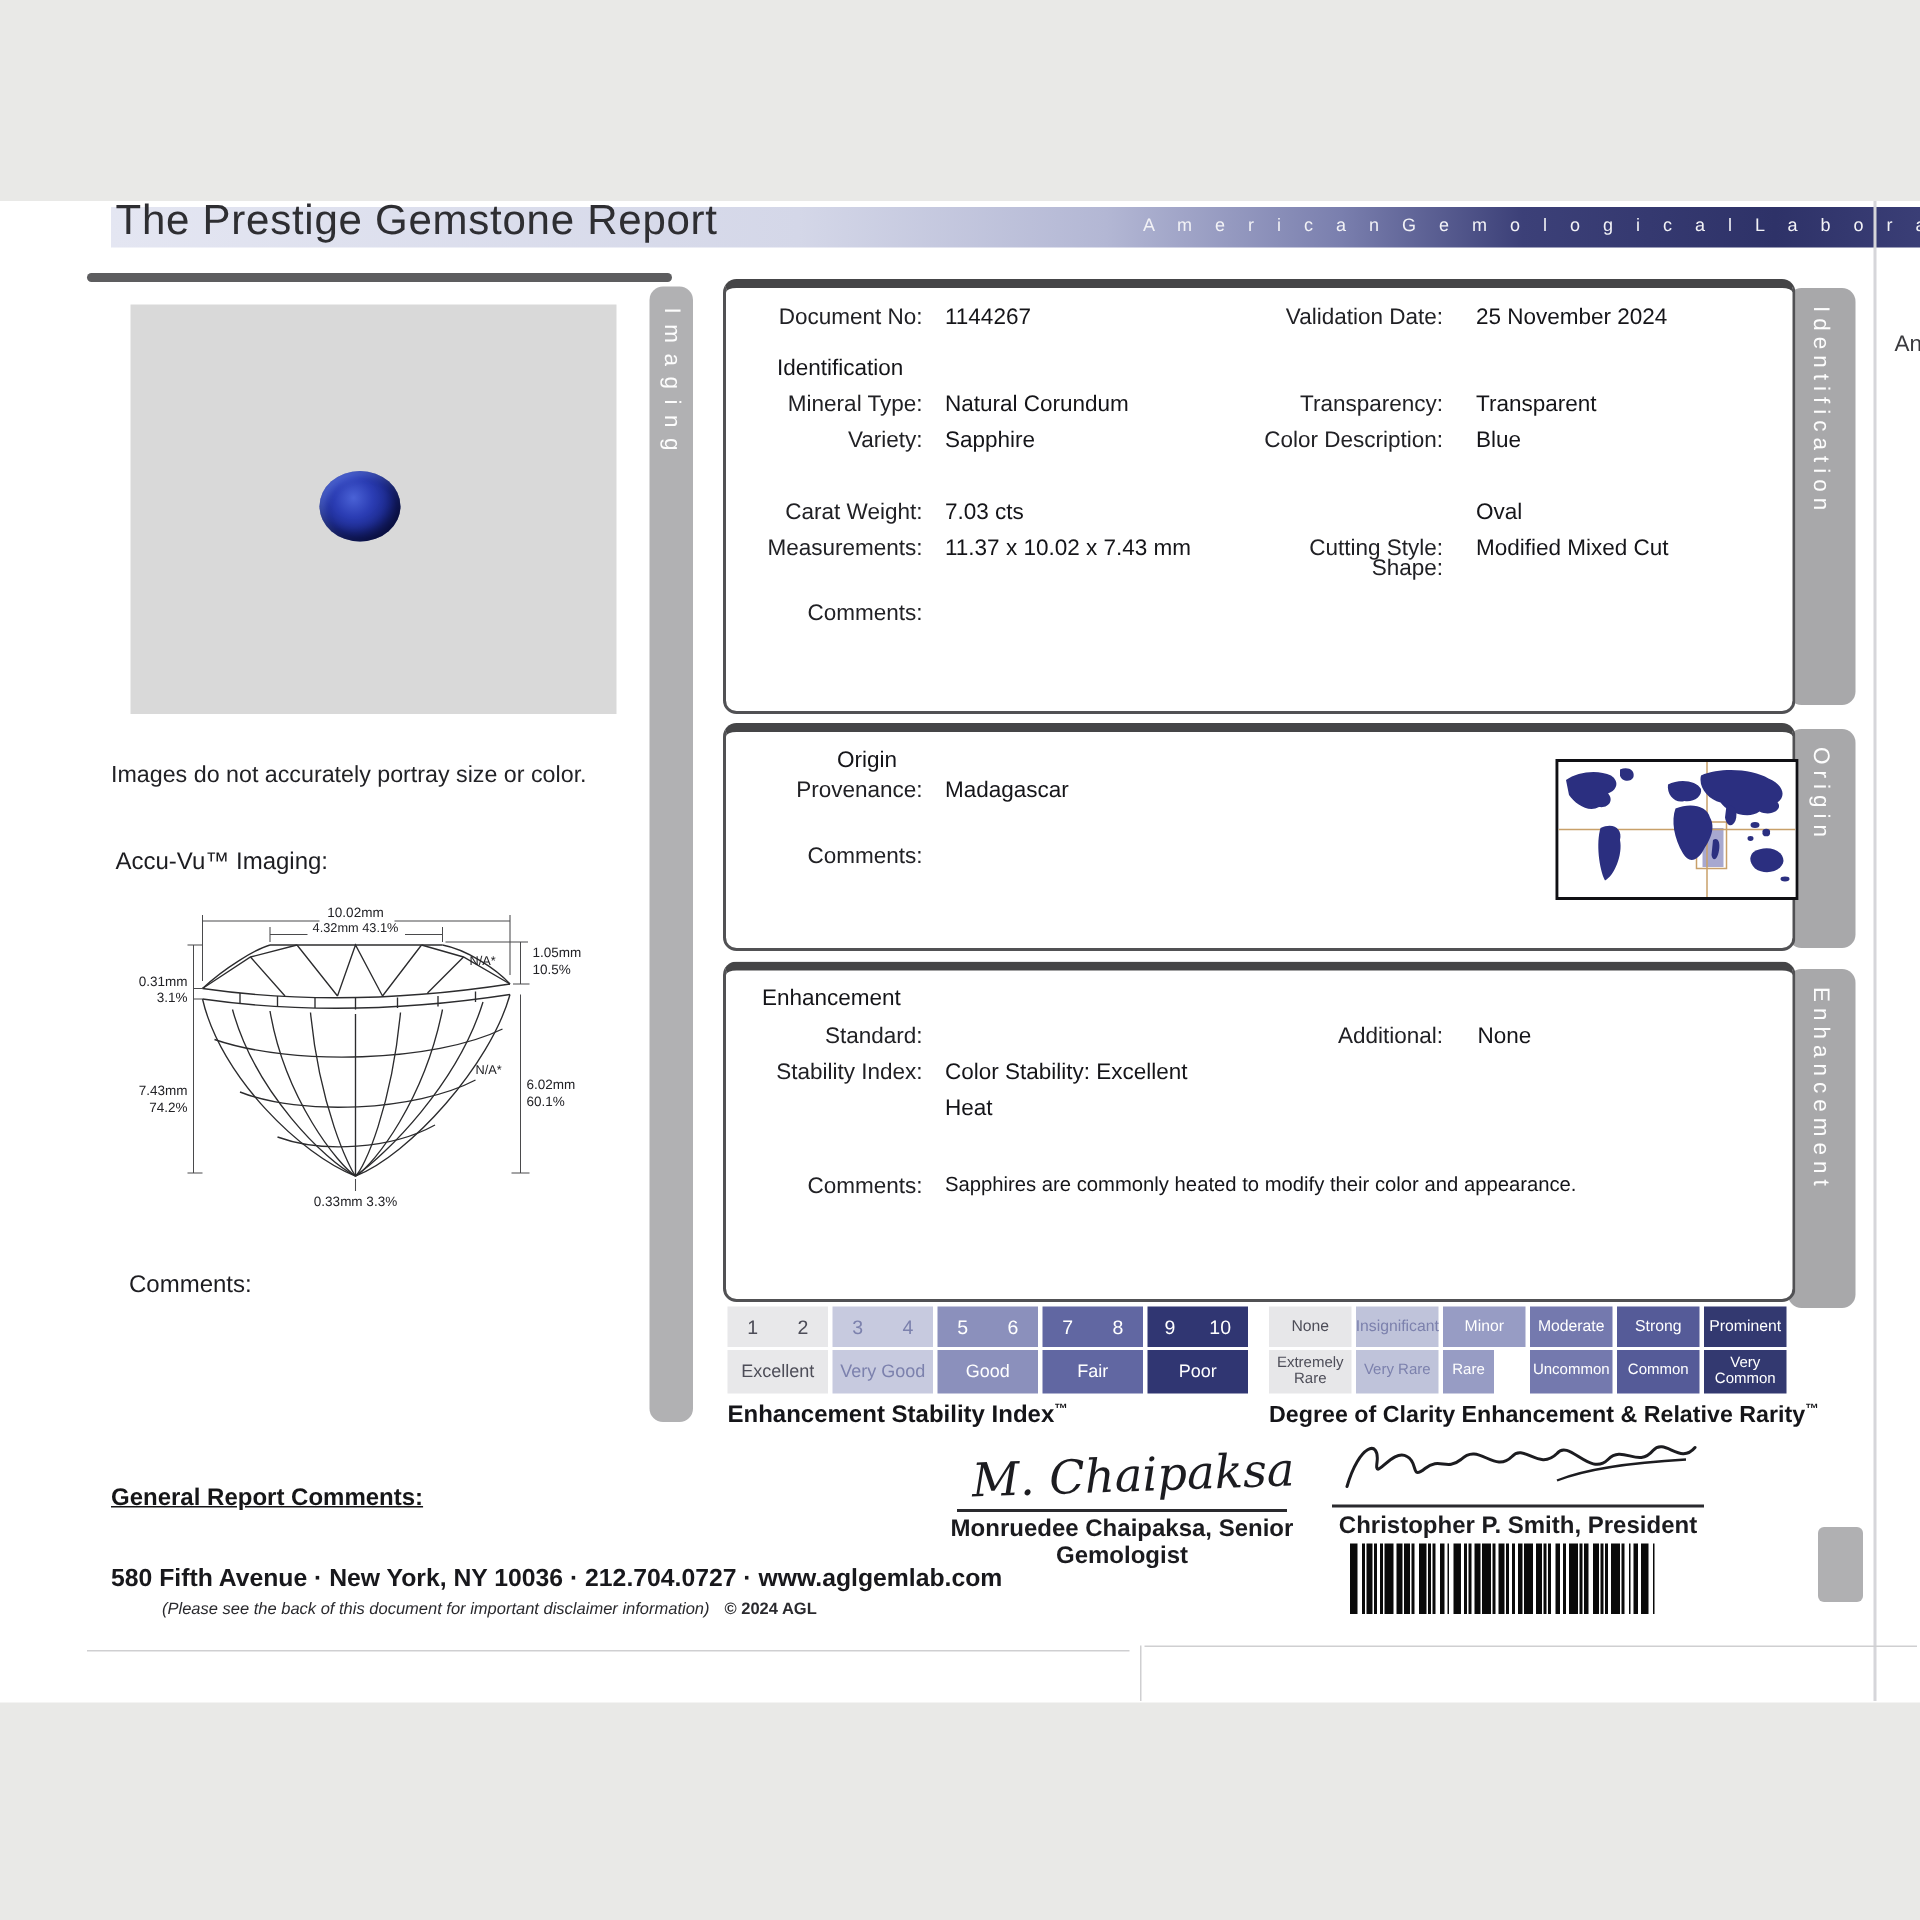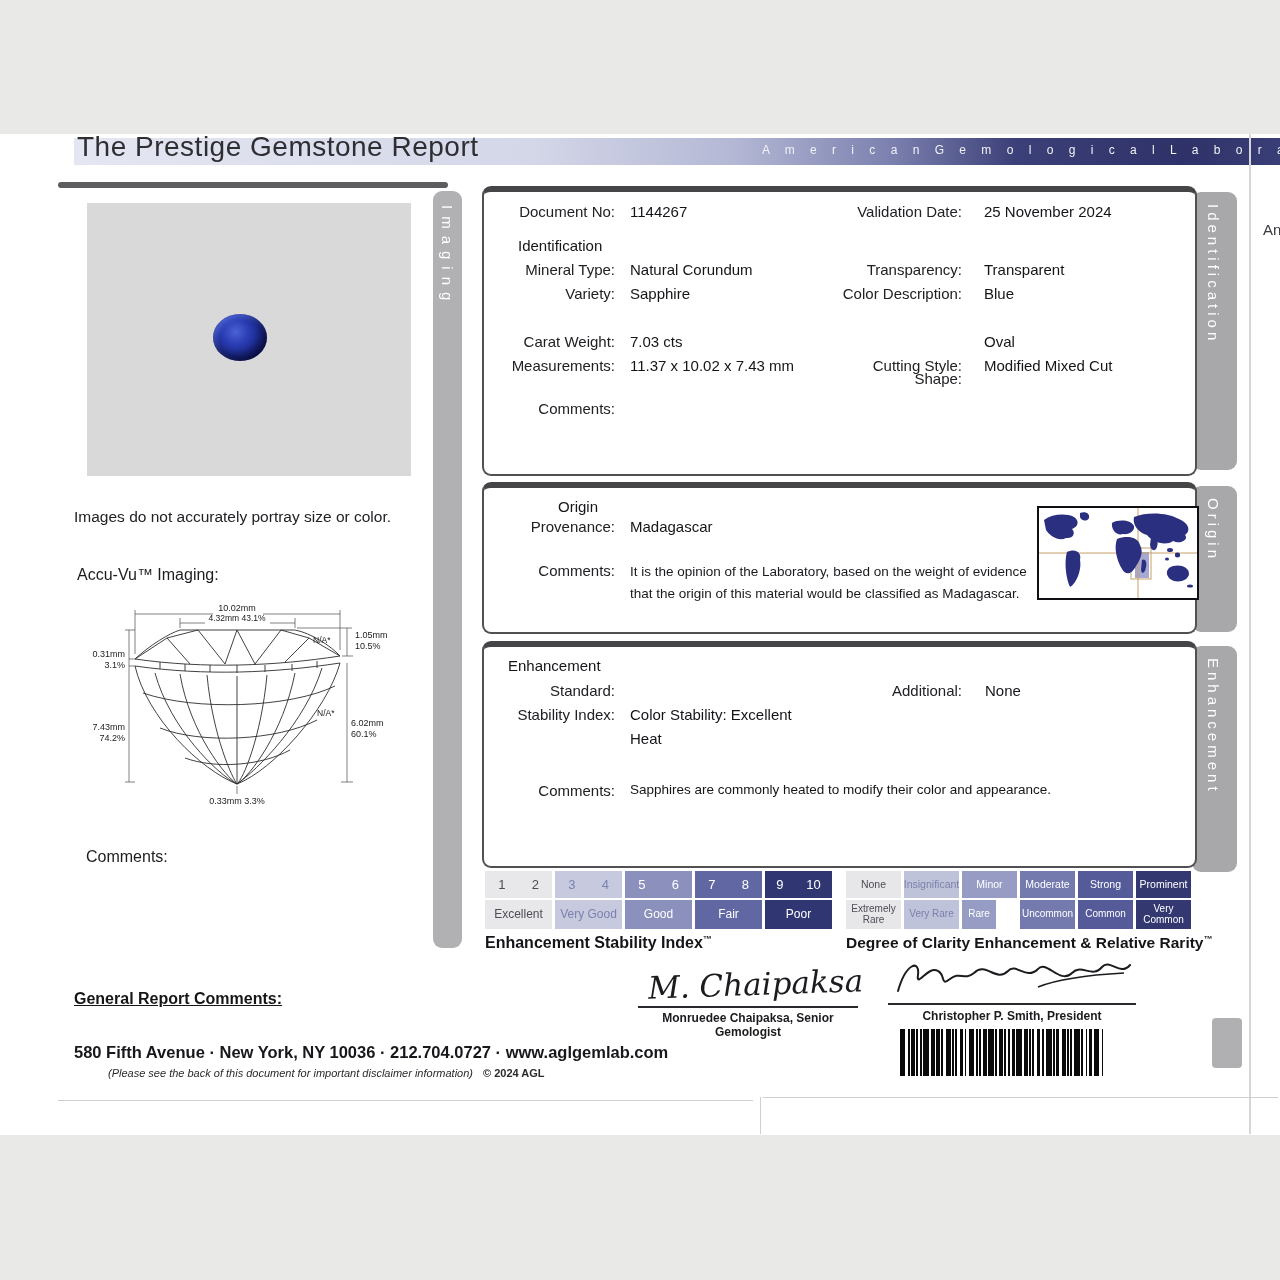--- a/index.html
+++ b/index.html
@@ -35,21 +35,21 @@
   .map-box{left:1037px;top:506px;width:162px;height:94px;background:#fff;border:2px solid #101014;box-sizing:border-box;}
   
   .scale-cell{position:absolute;display:flex;align-items:center;justify-content:center;
      font-size:12px;text-align:center;line-height:1.05;}
   .scale-nums{display:flex;width:100%;justify-content:space-around;align-items:center;font-size:13px;}
   .scale-caption{font-size:16px;font-weight:700;color:#151519;}
   .tm{font-size:9px;vertical-align:super;}
   
   .sig-script{font-family:"DejaVu Serif", serif;font-style:italic;color:#1c1c20;}
   .sig-line{height:2px;background:#2a2a2e;}
-  .sig-name{font-size:12px;font-weight:700;color:#1b1b1f;text-align:center;}
+  .sig-name{font-size:16px;font-weight:700;color:#1b1b1f;text-align:center;}
   .barcode{display:flex;align-items:stretch;}
   .barcode div{background:#0a0a0a;}
   
   .grc{font-size:16px;font-weight:600;text-decoration:underline;color:#161618;}
   .org-name{font-size:16px;font-weight:700;letter-spacing:6px;word-spacing:20px;color:#18181c;}
   .org-addr{font-size:16.5px;font-weight:700;color:#18181c;}
   .disc{font-size:11px;font-style:italic;color:#2a2a2e;margin-left:34px;}
   .disc b{font-style:normal;font-weight:700;margin-left:10px;}
   .faint-line{background:#cfcfd1;}
   svg text{font-family:"Liberation Sans",sans-serif;}
@@ -167,24 +167,20 @@
 
   <div class="abs tab" style="left:1192px;top:486px;width:45px;height:146px;">
     <div class="vtab-text" style="padding:12px 0 0 13px;letter-spacing:4px;">Origin</div>
   </div>
   <div class="abs rpanel" style="left:482px;top:482px;width:715px;height:152px;"></div>
 
   <span class="row-val" style="left:558px;top:498px;">Origin</span>
   <span class="row-lbl" style="left:455px;top:518px;">Provenance:</span>
   <span class="row-val" style="left:630px;top:518px;">Madagascar</span>
   <span class="row-lbl" style="left:455px;top:562px;">Comments:</span>
-  <div class="abs cmt-text" style="left:630px;top:561px;width:400px;">
-    <div>It is the opinion of the Laboratory, based on the weight of evidence</div>
-    <div>that the origin of this material would be classified as Madagascar.</div>
-  </div>
 
   <div class="abs map-box">
     <svg width="158" height="90" viewBox="0 0 158 90">
       <rect x="0" y="0" width="158" height="90" fill="#ffffff"></rect>
       <path d="M96,44 L110,44 L110,70 L96,70 Z" fill="#9d9fca" opacity="0.9"></path>
       <line x1="0" y1="45" x2="158" y2="45" stroke="#c8a06a" stroke-width="1"></line>
       <line x1="99" y1="0" x2="99" y2="90" stroke="#c8a06a" stroke-width="1"></line>
       <rect x="92" y="40" width="20" height="31" fill="none" stroke="#c8a06a" stroke-width="1"></rect>
       <g fill="#2b2f80">
         <path d="M5,12 C13,6 27,5 35,9 C41,13 39,19 33,21 C37,25 34,31 27,30 C20,34 11,28 7,22 Z"></path>

